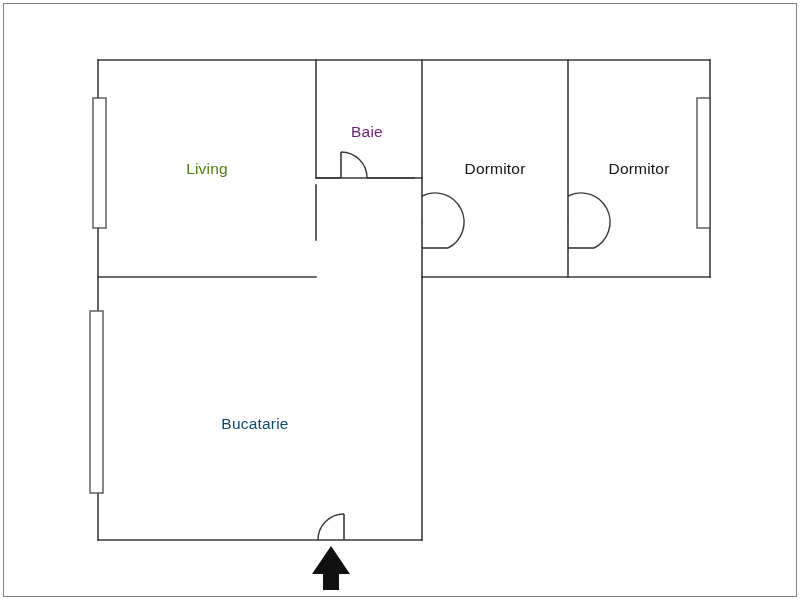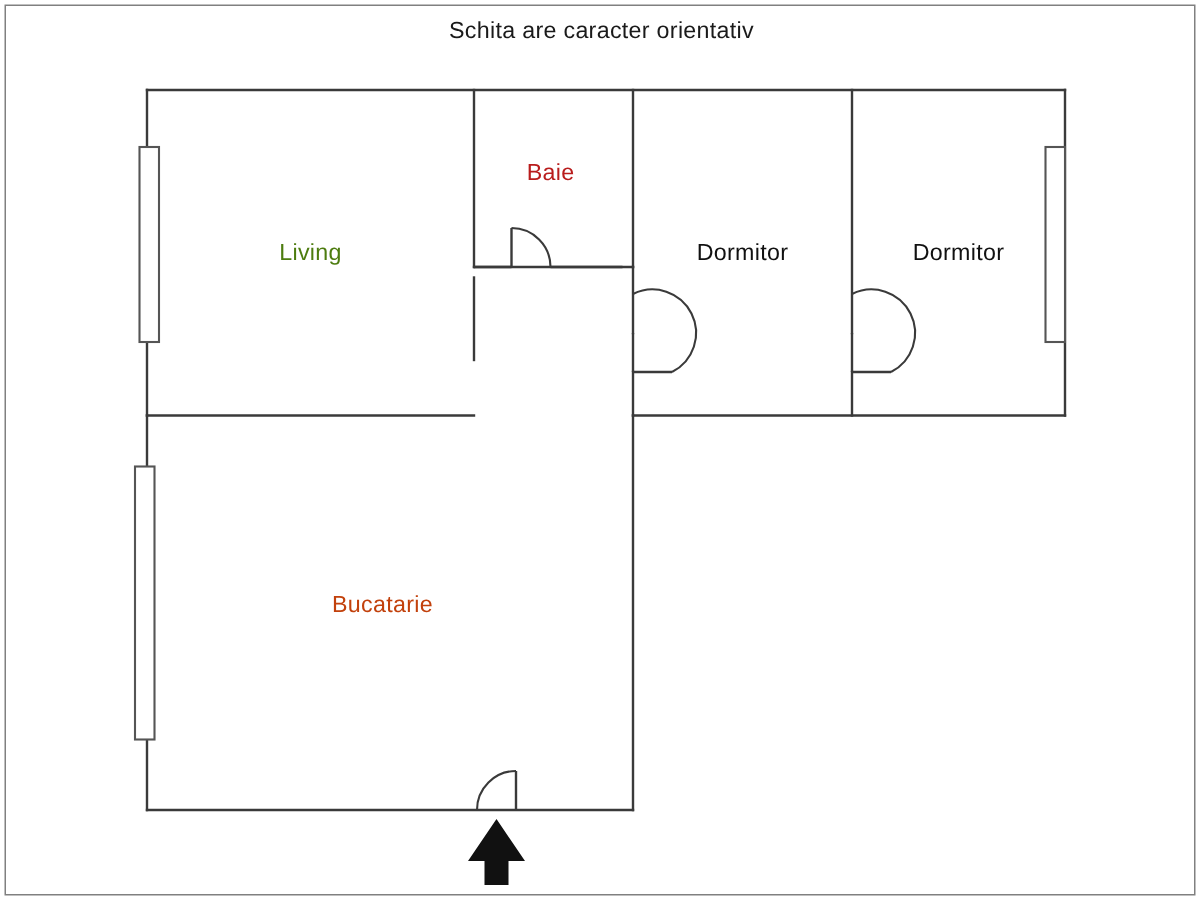--- a/index.html
+++ b/index.html
@@ -54,21 +54,20 @@
     letter-spacing: 0.2px;
   }
 </style>
 </head>
 <body>
 
 <div id="plan-page">
 
   <div id="page-border"></div>
 
-  <div id="plan-title">Schita are caracter orientativ</div>
 
   <svg id="plan-svg" viewBox="0 0 802 602">
 
     <g id="walls-group">
         <line x1="98" y1="60" x2="710" y2="60" stroke="#3a3a3a" stroke-width="1.6" stroke-linecap="square"></line>
         <line x1="98" y1="60" x2="98" y2="277" stroke="#3a3a3a" stroke-width="1.6" stroke-linecap="square"></line>
         <line x1="98" y1="277" x2="98" y2="540" stroke="#3a3a3a" stroke-width="1.6" stroke-linecap="square"></line>
         <line x1="710" y1="60" x2="710" y2="277" stroke="#3a3a3a" stroke-width="1.6" stroke-linecap="square"></line>
         <line x1="422" y1="277" x2="710" y2="277" stroke="#3a3a3a" stroke-width="1.6" stroke-linecap="square"></line>
         <line x1="422" y1="277" x2="422" y2="540" stroke="#3a3a3a" stroke-width="1.6" stroke-linecap="square"></line>
@@ -111,19 +110,19 @@
         </g>
       </g>
     <g id="arrow-group">
         <polygon points="331,546 350,574 339,574 339,590 323,590 323,574 312,574" fill="#111111"></polygon>
       </g>
 
   </svg>
 
   <div id="labels-layer">
       <div class="room-label" style="left: 207px; top: 169px; color: #4d7c0f;">Living</div>
-      <div class="room-label" style="left: 367px; top: 116px; color: #b91c1c;">Baie</div>
+      <div class="room-label" style="left: 367px; top: 132px; color: #701a75;">Baie</div>
       <div class="room-label" style="left: 495px; top: 169px; color: rgb(17, 17, 17);">Dormitor</div>
       <div class="room-label" style="left: 639px; top: 169px; color: rgb(17, 17, 17);">Dormitor</div>
-      <div class="room-label" style="left: 255px; top: 404px; color: #c2410c;">Bucatarie</div>
+      <div class="room-label" style="left: 255px; top: 424px; color: #0c4a6e;">Bucatarie</div>
     </div>
 
 </div>
 
 </body></html>

